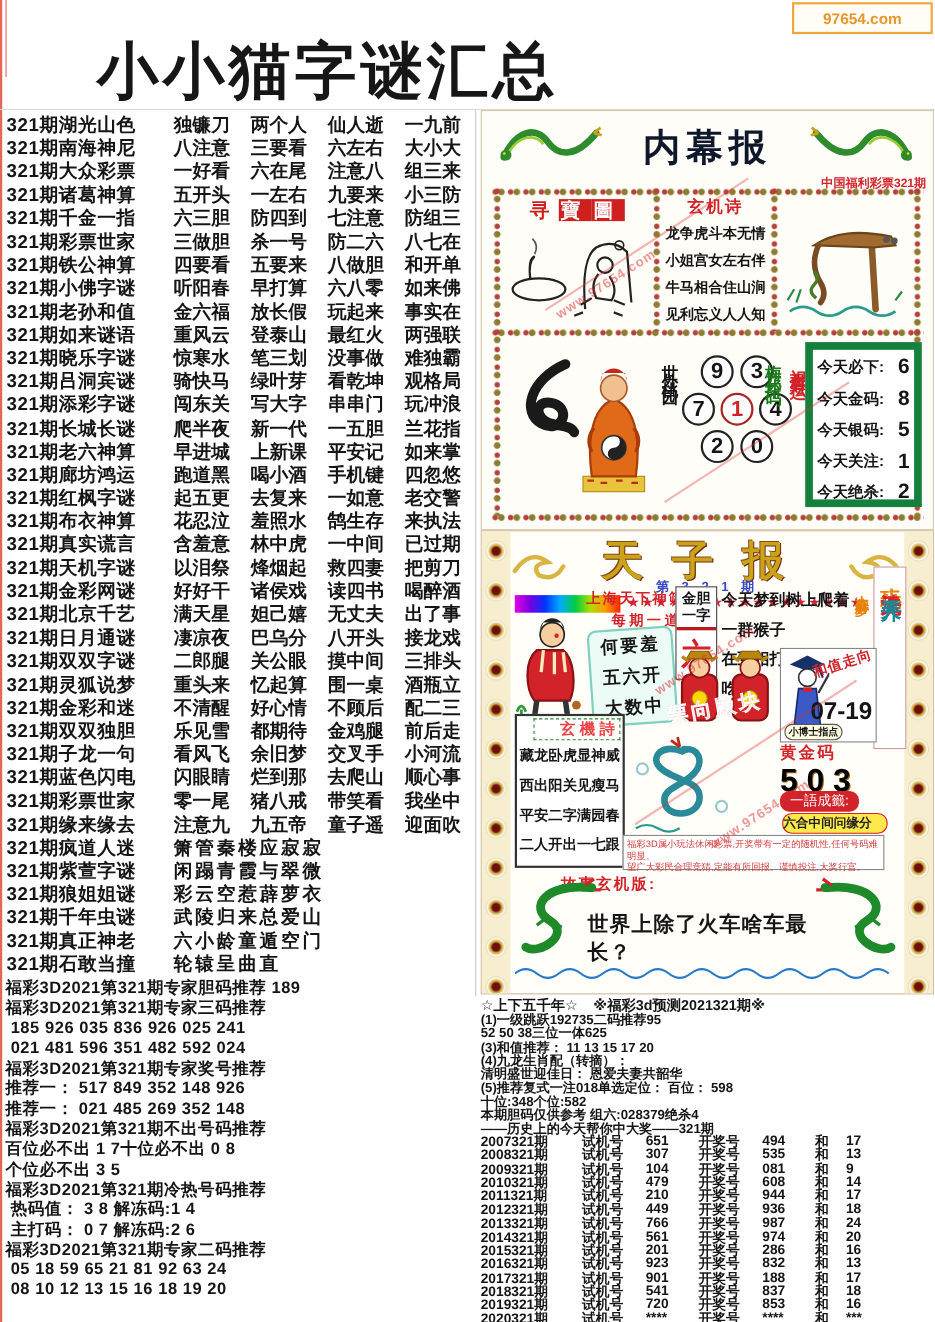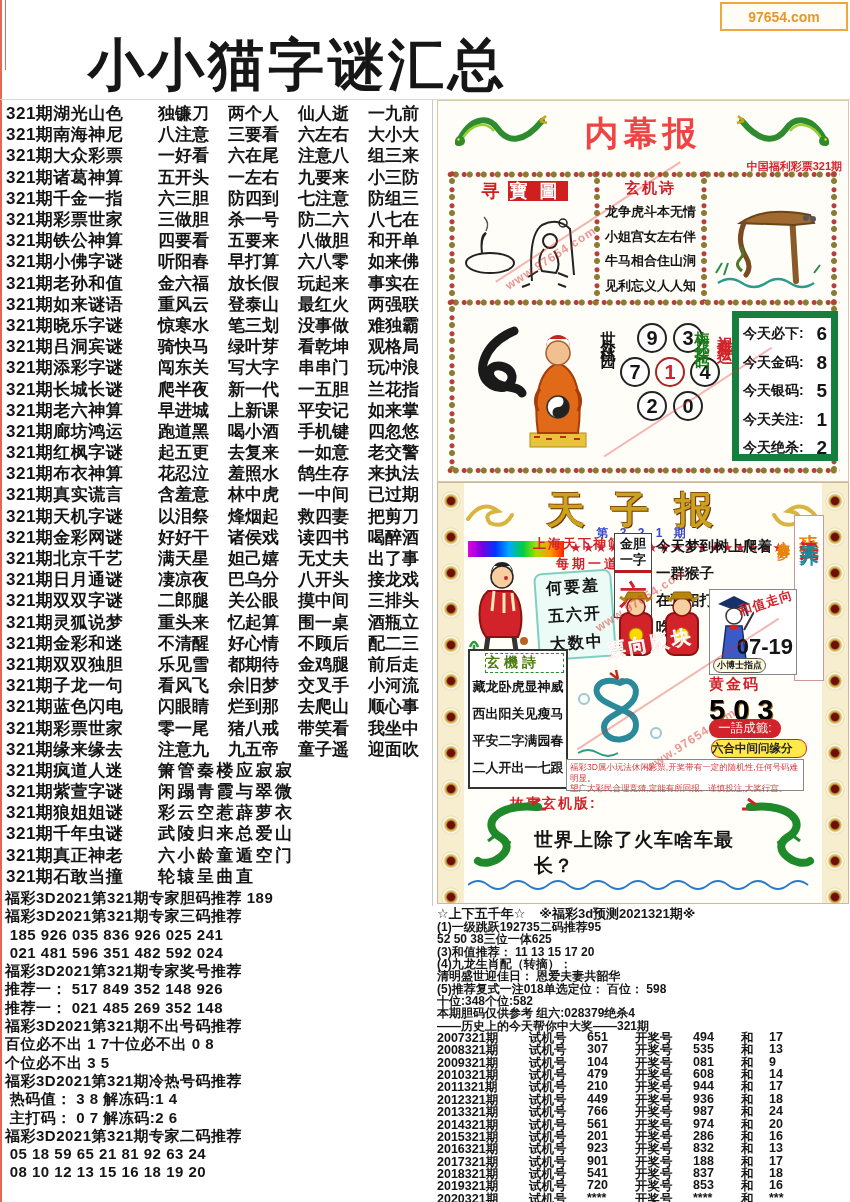--- a/index.html
+++ b/index.html
@@ -19,21 +19,21 @@
   .r-name{width:152px;flex:none;letter-spacing:.5px;}
   .r-clue{width:70px;flex:none;}
   .r-clue.long{width:auto;letter-spacing:2.5px;}
   
   .left-footer{position:absolute;left:5px;top:889px;width:428px;}
   .lf-line{height:18.3px;font-size:15px;font-weight:bold;white-space:pre;letter-spacing:.5px;}
   .divider-v{position:absolute;left:432px;top:100px;width:1px;height:806px;background:#c9c9c9;}
   
   .neibu{position:absolute;left:437px;top:100px;width:410px;height:380px;border:1px solid #d8c9a8;background:#fffdf8;}
   .neibu-title{position:absolute;left:120px;top:10px;width:170px;text-align:center;font-size:34px;font-weight:900;
-      color:#ef4444;letter-spacing:5px;}
+      color:#0f172a;letter-spacing:5px;}
   .neibu-issue{position:absolute;right:6px;top:58px;font-size:11px;font-weight:bold;color:#d2232a;}
   .fleur-h{position:absolute;height:11px;background-image:
       radial-gradient(circle at 30% 50%, #b5403a 2px, transparent 3px),
       radial-gradient(circle at 70% 50%, #8d7b2f 2.5px, transparent 3.5px);
       background-size:14px 11px;}
   .fleur-v{position:absolute;width:12px;background-image:
       radial-gradient(circle at 50% 30%, #b5403a 2px, transparent 3px),
       radial-gradient(circle at 50% 75%, #8d7b2f 2.5px, transparent 3.5px);
       background-size:12px 16px;}
   .treasure-title{position:absolute;left:20px;top:78px;width:133px;text-align:center;font-size:18px;font-weight:900;color:#cf1f1f;letter-spacing:8px;}
@@ -80,21 +80,21 @@
   .dream{position:absolute;left:218px;top:50px;width:122px;font-size:14.5px;font-weight:900;line-height:27px;}
   .dream-title{position:absolute;left:336px;top:48px;height:70px;color:#e8820a;font-size:13px;font-weight:900;letter-spacing:2px;}
   .gods{position:absolute;left:176px;top:106px;}
   .stamp{position:absolute;left:168px;top:148px;color:rgba(214,38,38,.85);font-size:19px;font-weight:900;
       letter-spacing:3px;transform:rotate(-10deg);-webkit-text-stroke:.5px #fff;}
   .grad-box{position:absolute;left:271px;top:106px;width:86px;height:84px;border:1px solid #888;background:#fff;}
   .trend{position:absolute;right:2px;top:4px;color:#d2232a;font-size:13px;font-weight:900;transform:rotate(-18deg);letter-spacing:1px;}
   .trend-val{position:absolute;right:3px;bottom:14px;font-size:22px;font-weight:900;}
   .doctor-label{position:absolute;left:3px;bottom:1px;font-size:9px;font-weight:bold;border:1px solid #555;border-radius:8px;padding:0 3px;background:#fffbe0;}
   .tz-poem{position:absolute;left:30px;top:166px;width:100px;height:140px;border:2px solid #333;background:#fff;padding:2px;box-sizing:border-box;}
-  .tz-poem-title{text-align:left;font-size:14px;font-weight:900;border:1px dashed #2a8a2a;color:#4d7c0f;letter-spacing:4px;margin-left:13px;}
+  .tz-poem-title{text-align:right;font-size:14px;font-weight:900;border:1px dashed #2a8a2a;color:#ef4444;letter-spacing:4px;margin-left:13px;}
   .tz-poem-lines{text-align:center;font-family:"Liberation Serif",serif;font-weight:bold;font-size:13px;line-height:27px;}
   .gold-box{position:absolute;left:271px;top:192px;width:98px;height:40px;}
   .gold-label{color:#d2232a;font-size:15px;font-weight:900;letter-spacing:2px;}
   .gold-value{color:#000000;font-size:29px;font-weight:900;letter-spacing:8px;text-shadow:1px 1px 0 #9a6a10;}
   .phrase-label{position:absolute;left:271px;top:236px;width:72px;background:#d2232a;color:#fff;font-size:12.5px;font-weight:400;
       border-radius:9px;text-align:center;padding:1px 0;}
   .phrase-value{position:absolute;left:273px;top:256px;width:94px;background:#ffe84a;border:1px solid #d2232a;color:#222;
       font-size:11.5px;font-weight:900;border-radius:9px;text-align:left;padding:1px 0;}
   .fine-print{position:absolute;left:128px;top:276px;width:238px;height:32px;border:1px solid #888;background:#fff;
       color:#d23a3a;font-size:8.5px;line-height:10.5px;padding:2px 3px;box-sizing:border-box;filter:blur(.3px);}

